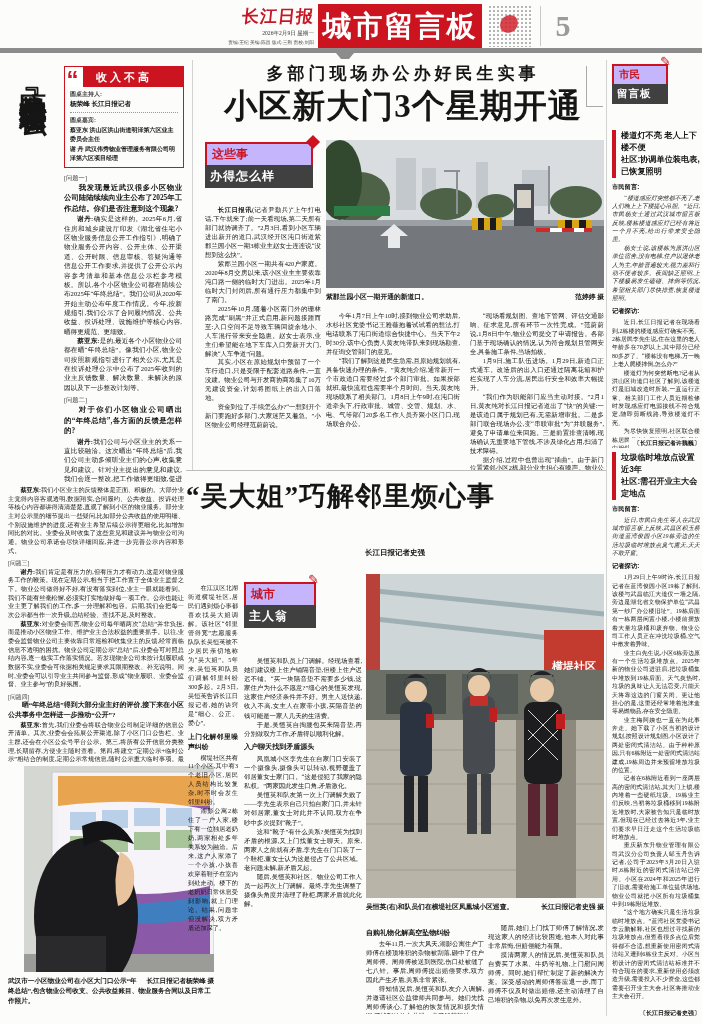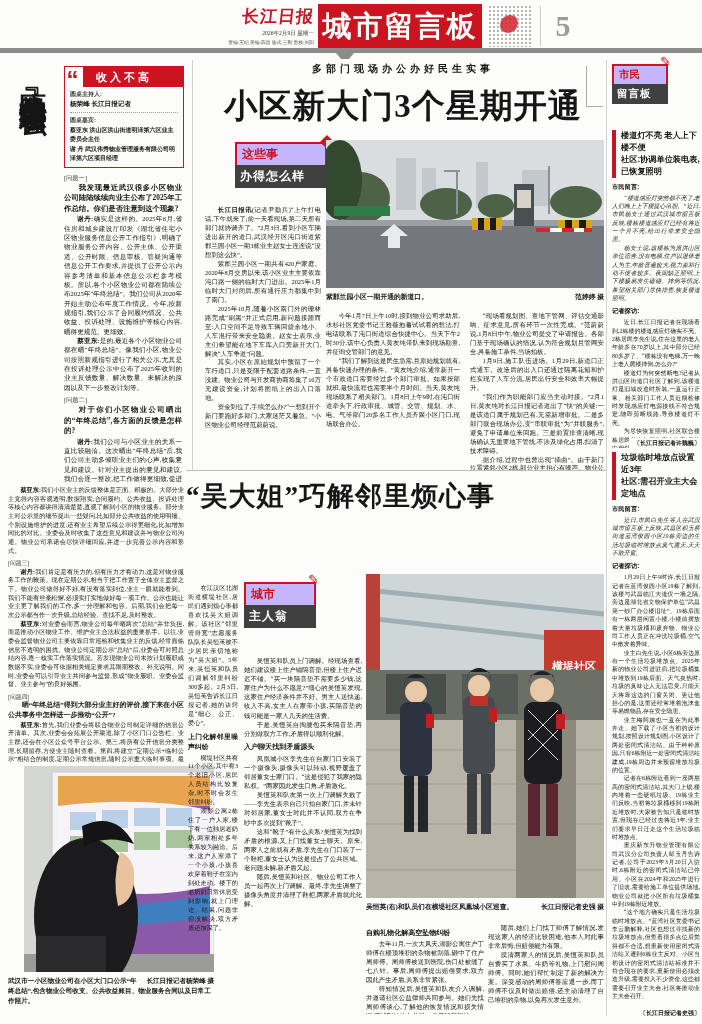--- a/index.html
+++ b/index.html
@@ -48,30 +48,30 @@
   .rb-host{font-weight:700;font-size:6.6px;}
   .dotline{border-top:1px dotted #999;margin:3px 0;}
   .guest{font-weight:700;margin-top:1px;}
   .qa-narrow{left:64px;top:170px;width:118px;height:312px;font-size:6.6px;line-height:1.42;}
   .qa-wide{left:8px;top:486px;width:176px;height:276px;font-size:6.2px;line-height:1.4;}
   .left-photo{left:24px;top:766px;width:190px;height:206px;}
   .left-cap{left:8px;top:976px;width:206px;font-size:6.6px;font-weight:700;line-height:1.5;}
   .pcredit{float:right;font-weight:700;padding-left:6px;}
   
   .kicker{left:202px;top:62px;width:402px;text-align:center;
-          font-family:Liberation Mono, monospace;font-weight:600;font-size:10px;letter-spacing:4px;}
+          font-family:Liberation Mono, monospace;font-weight:600;font-size:17px;letter-spacing:4px;}
   .deco{left:586px;top:66px;width:16px;height:40px;border-left:1px solid #aaa;border-bottom:1px solid #aaa;}
   .headline{left:202px;top:84px;width:402px;text-align:center;font-weight:900;font-size:33px;letter-spacing:1px;}
   .badge{font-family:"Liberation Sans",sans-serif;}
   .b-l1{border:2px solid #cb1420;border-bottom:none;background:#c4b5fd;color:#cb1420;
         font-weight:900;padding:2px 5px;}
   .b-l2{background:#404040;color:#fff;font-weight:900;padding:3px 5px;letter-spacing:1px;}
   .b-tail{position:absolute;right:-5px;top:-5px;width:10px;height:10px;background:#cb1420;transform:rotate(45deg);}
   .b-pen{position:absolute;right:-3px;top:-10px;color:#cb1420;font-size:13px;}
-  .badge-these{left:205px;top:142px;width:92px;font-size:12px;margin-left:30px;}
+  .badge-these{left:205px;top:142px;width:108px;font-size:12px;}
   .top-col1{left:205px;top:206px;width:116px;height:264px;font-size:6.4px;line-height:1.4;}
   .top-photo{left:326px;top:140px;width:278px;height:148px;}
   .top-cap{left:326px;top:292px;width:278px;font-size:6.8px;font-weight:700;}
   .top-col2{left:326px;top:312px;width:134px;height:158px;font-size:6.4px;line-height:1.4;}
   .top-col3{left:470px;top:312px;width:134px;height:158px;font-size:6.4px;line-height:1.4;}
   
   .wu-head{left:186px;top:478px;width:418px;text-align:left;font-weight:900;font-size:27px;letter-spacing:1px;}
   .wu-sub{left:186px;top:524px;width:418px;text-align:center;
           font-family:"Liberation Sans",sans-serif;font-size:14px;letter-spacing:3px;color:#222;}
   .wu-byline{left:186px;top:548px;width:418px;text-align:center;font-size:7.5px;font-weight:700;}
@@ -255,20 +255,21 @@
       <p class="para"><b></b><span></span><span>“我们了解到这是民生急需,且原始规划就有,具备快速办理的条件。”黄友纯介绍,通常新开一个市政道口需要经过多个部门审批。如果按部就班,最快流程也需要半个月时间。当天,黄友纯现场联系了相关部门。1月8日上午9时,在沌口街道牵头下,行政审批、城管、交管、规划、水、电、气等部门20多名工作人员齐聚小区门口,现场联合办公。</span></p>
     </div>
   <div class="abs tcol top-col3">
       <p class="para"><b></b><span></span><span>“现场看规划图、查地下管网、评估交通影响、征求意见,所有环节一次性完成。”范蔚蔚说,1月8日中午,物业公司提交了申请报告。各部门基于现场确认的情况,认为符合规划且管网安全,具备施工条件,当场拍板。</span></p>
       <p class="para"><b></b><span></span><span>1月9日,施工队伍进场。1月29日,新道口正式通车。改造后的出入口还通过隔离花箱和护栏实现了人车分流,居民出行安全和效率大幅提升。</span></p>
       <p class="para"><b></b><span></span><span>“我们作为职能部门应当主动对接。”2月1日,黄友纯对长江日报记者道出了“快”的关键:一是该道口属于规划已有,无需新增审批。二是多部门联合现场办公,变“串联审批”为“并联服务”,避免了申请单位来回跑。三是前置排查清晰,现场确认无重要地下管线,不涉及绿化占用,扫清了技术障碍。</span></p>
       <p class="para"><b></b><span></span><span>据介绍,过程中也曾出现“插曲”。由于新门位置紧邻小区2栋,部分业主担心有噪声。物业公司、社区、住房和城市更新部门联动,及时沟通协调,出示原始规划图纸,说明人车分流的设计方案,很快得到业主的理解和支持。</span></p>
     </div>
 
   <div class="abs wu-head">“吴大姐”巧解邻里烦心事</div>
+  <div class="abs wu-byline">长江日报记者史强</div>
 
   <div class="abs badge badge-owner">
     <div class="b-l1">城市</div>
     <div class="b-l2">主人翁</div>
     <div class="b-pen">✎</div>
   </div>
 
   <div class="abs tcol wu-colA">
       <p class="para"><b></b><span></span><span>在江汉区北湖街道横堤社区,居民们遇到烦心事都喜欢找吴大姐调解。该社区“邻里管得宽”志愿服务队队长吴恒英被不少居民亲切地称为“吴大姐”。5年来,吴恒英和队员们调解邻里纠纷300多起。2月3日,吴恒英告诉长江日报记者,她的诀窍是“细心、公正、爱心”。</span></p>
       <p class="para sec-head"><b></b><span>上门化解邻里噪声纠纷</span><span></span></p>

